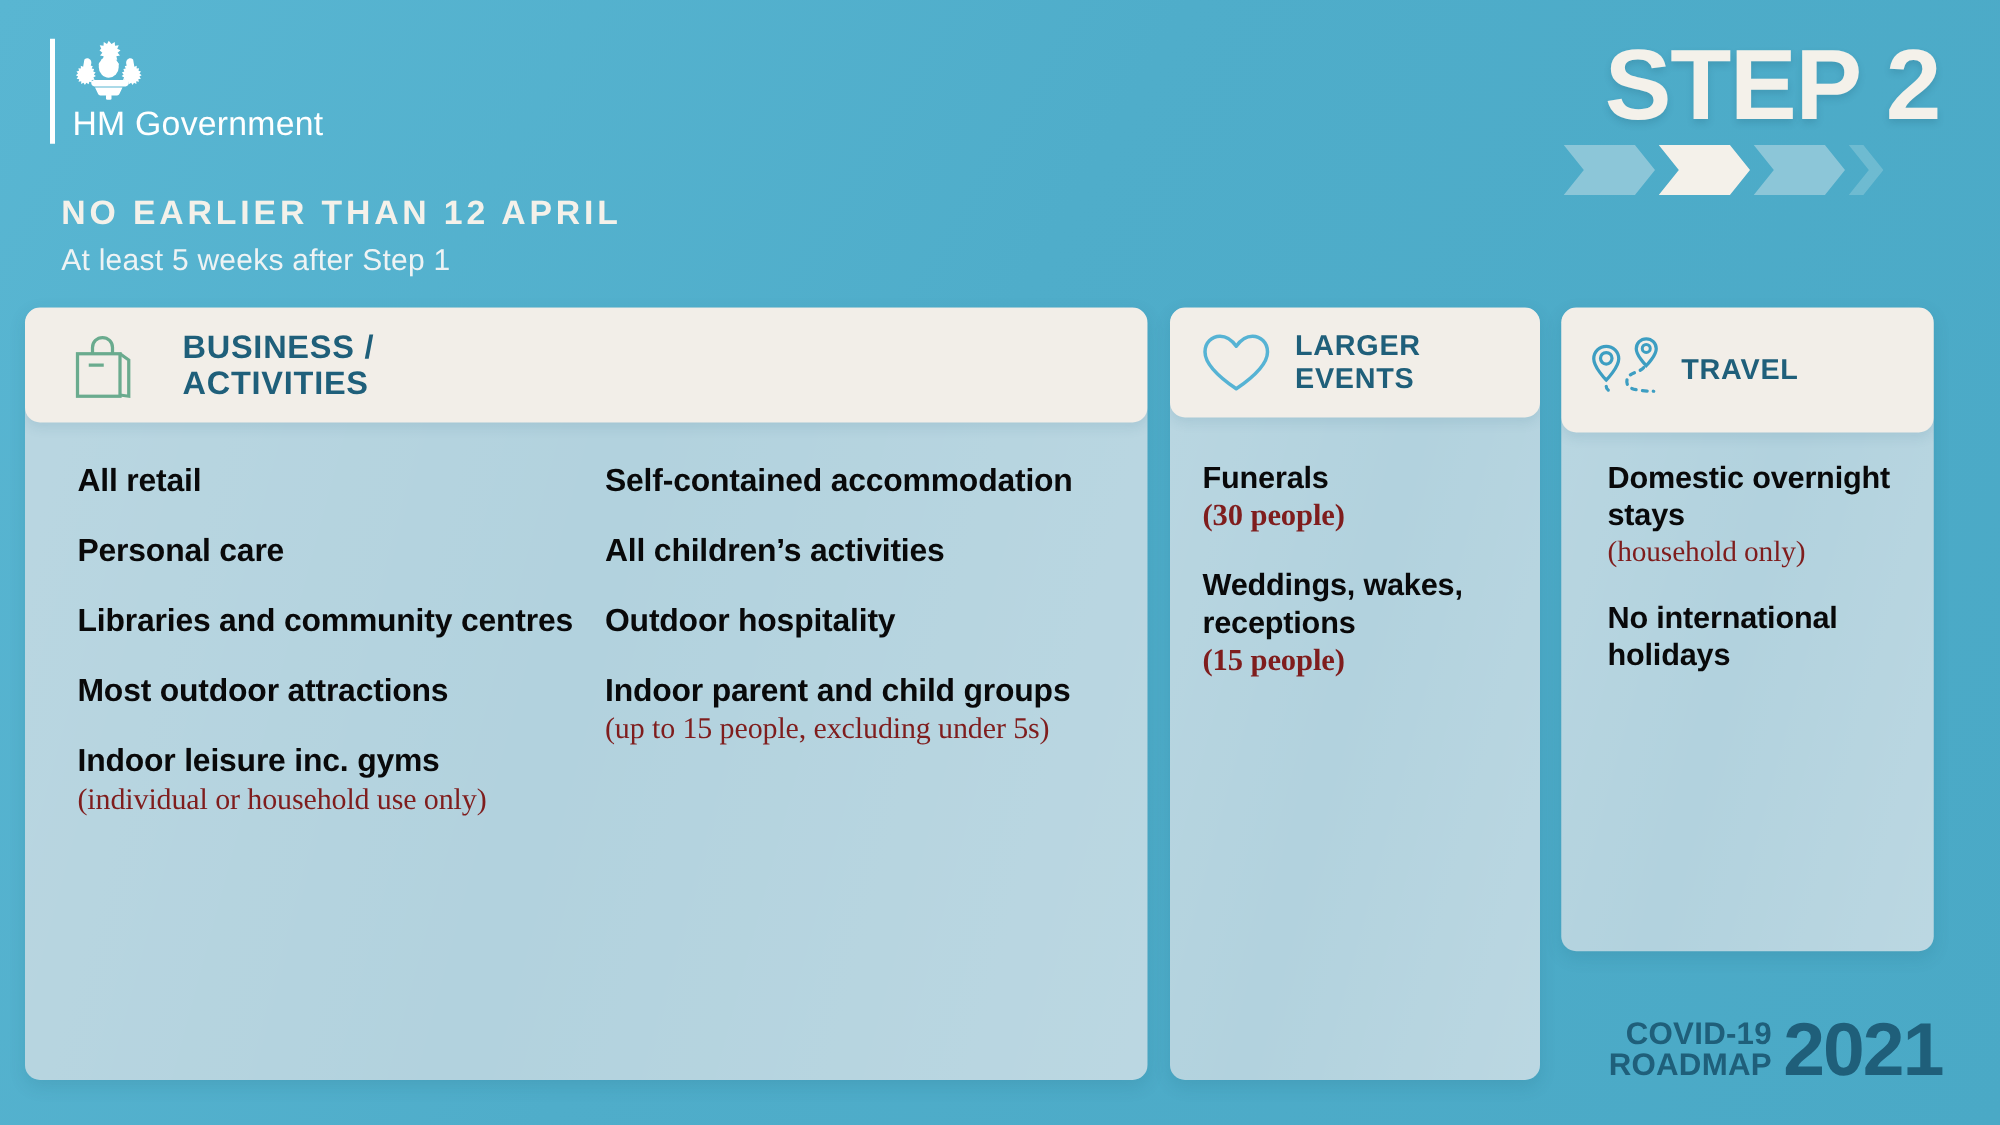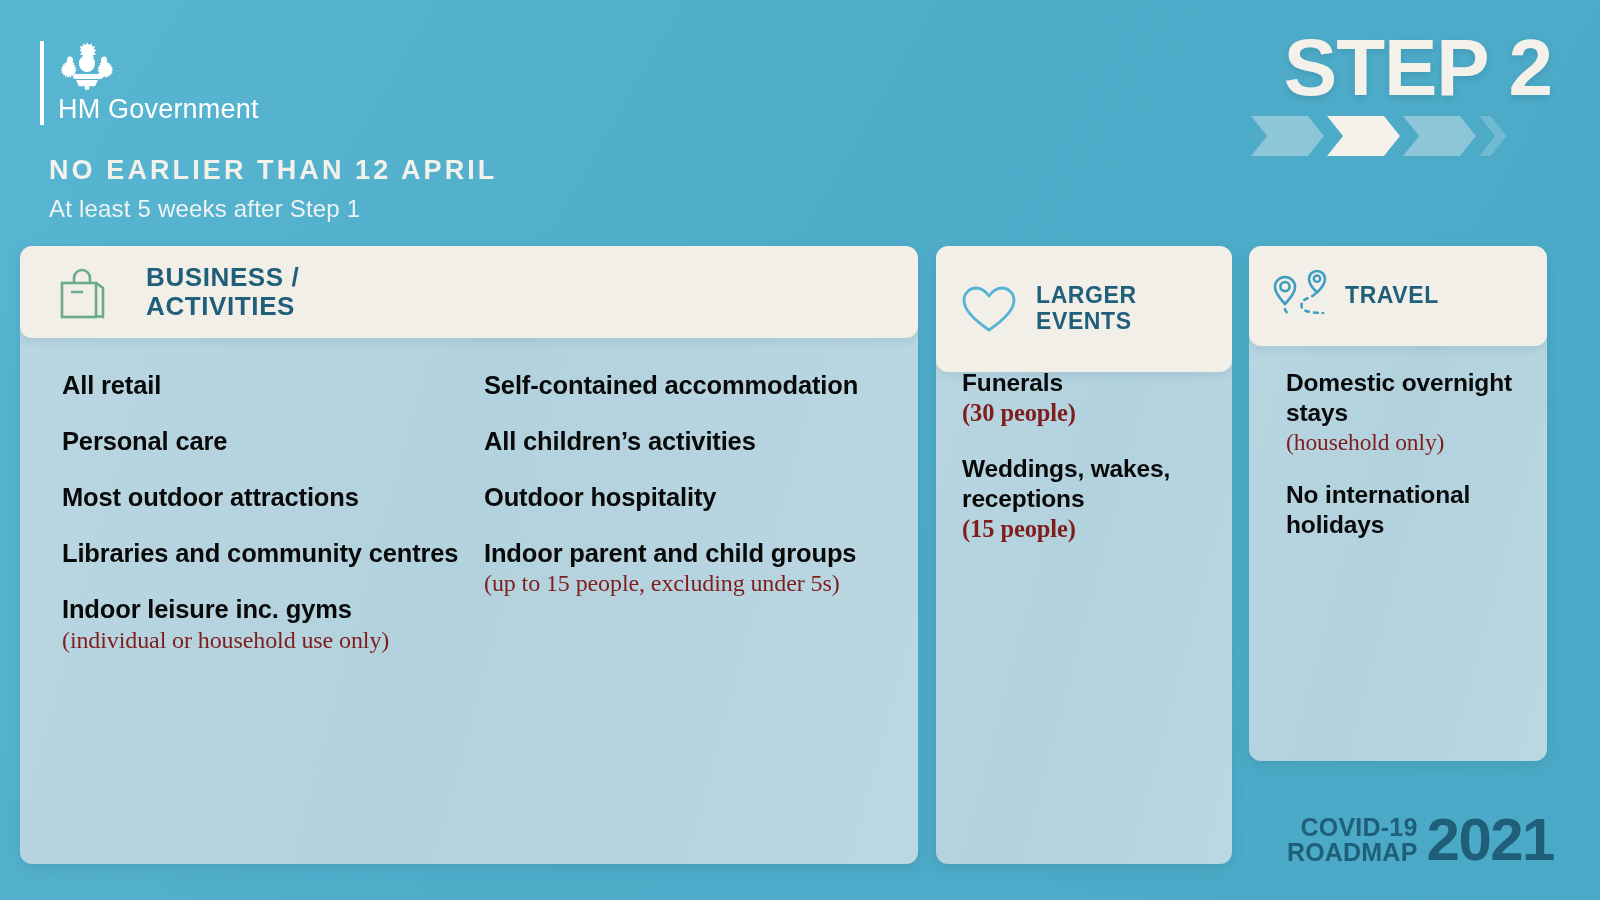--- a/index.html
+++ b/index.html
@@ -10,21 +10,21 @@
     position:relative;
     overflow:hidden;
   }
   .stage {
     position:absolute; inset:0;
     background:linear-gradient(120deg,#59b6d2 0%,#4fadca 45%,#4aa9c6 100%);
   }
 
   
   .crest-block {
-    position:absolute; left:40px; top:41px;
+    position:absolute; left:40px; top:31px;
     display:flex; align-items:flex-start; gap:10px;
   }
   .crest-rule { width:4px; height:84px; background:#ffffff; flex:none; }
   .crest-col { display:flex; flex-direction:column; }
   .crest-svg { display:block; margin-left:6px; }
   .gov-word {
     color:#ffffff; font-size:27px; letter-spacing:.2px;
     margin-top:3px; margin-left:4px; white-space:nowrap;
     font-weight:400;
   }
@@ -74,21 +74,21 @@
 
   .card-head {
     position:absolute; left:0; right:0; top:0;
     background:#f2eee8;
     border-radius:12px;
     display:flex; align-items:center;
     box-shadow:0 4px 9px rgba(30,90,115,.10);
     z-index:2;
   }
   .head-business { height:92px; padding-left:36px; gap:38px; }
-  .head-events   { height:126px; padding-left:22px; gap:16px; }
+  .head-events   { height:88px; padding-left:22px; gap:16px; }
   .head-travel   { height:100px; padding-left:20px; gap:4px; }
 
   .head-title {
     color:#1f5f7a; font-weight:bold; letter-spacing:.6px;
     line-height:1.12; white-space:pre-line;
   }
   .ht-business { font-size:26px; }
   .ht-events   { font-size:23px; }
   .ht-travel   { font-size:23px; }
 
@@ -185,24 +185,24 @@
     </div>
     <div class="card-body body-business">
       <div class="col col-1">
         <div class="item">
           <div class="item-main">All retail</div>
         </div>
         <div class="item">
           <div class="item-main">Personal care</div>
         </div>
         <div class="item">
+          <div class="item-main">Libraries and community centres</div>
+        </div>
+        <div class="item">
           <div class="item-main">Most outdoor attractions</div>
-        </div>
-        <div class="item">
-          <div class="item-main">Libraries and community centres</div>
         </div>
         <div class="item">
           <div class="item-main">Indoor leisure inc. gyms</div>
           <div class="item-sub">(individual or household use only)</div>
         </div>
       </div>
       <div class="col col-2">
         <div class="item">
           <div class="item-main">Self-contained accommodation</div>
         </div>

